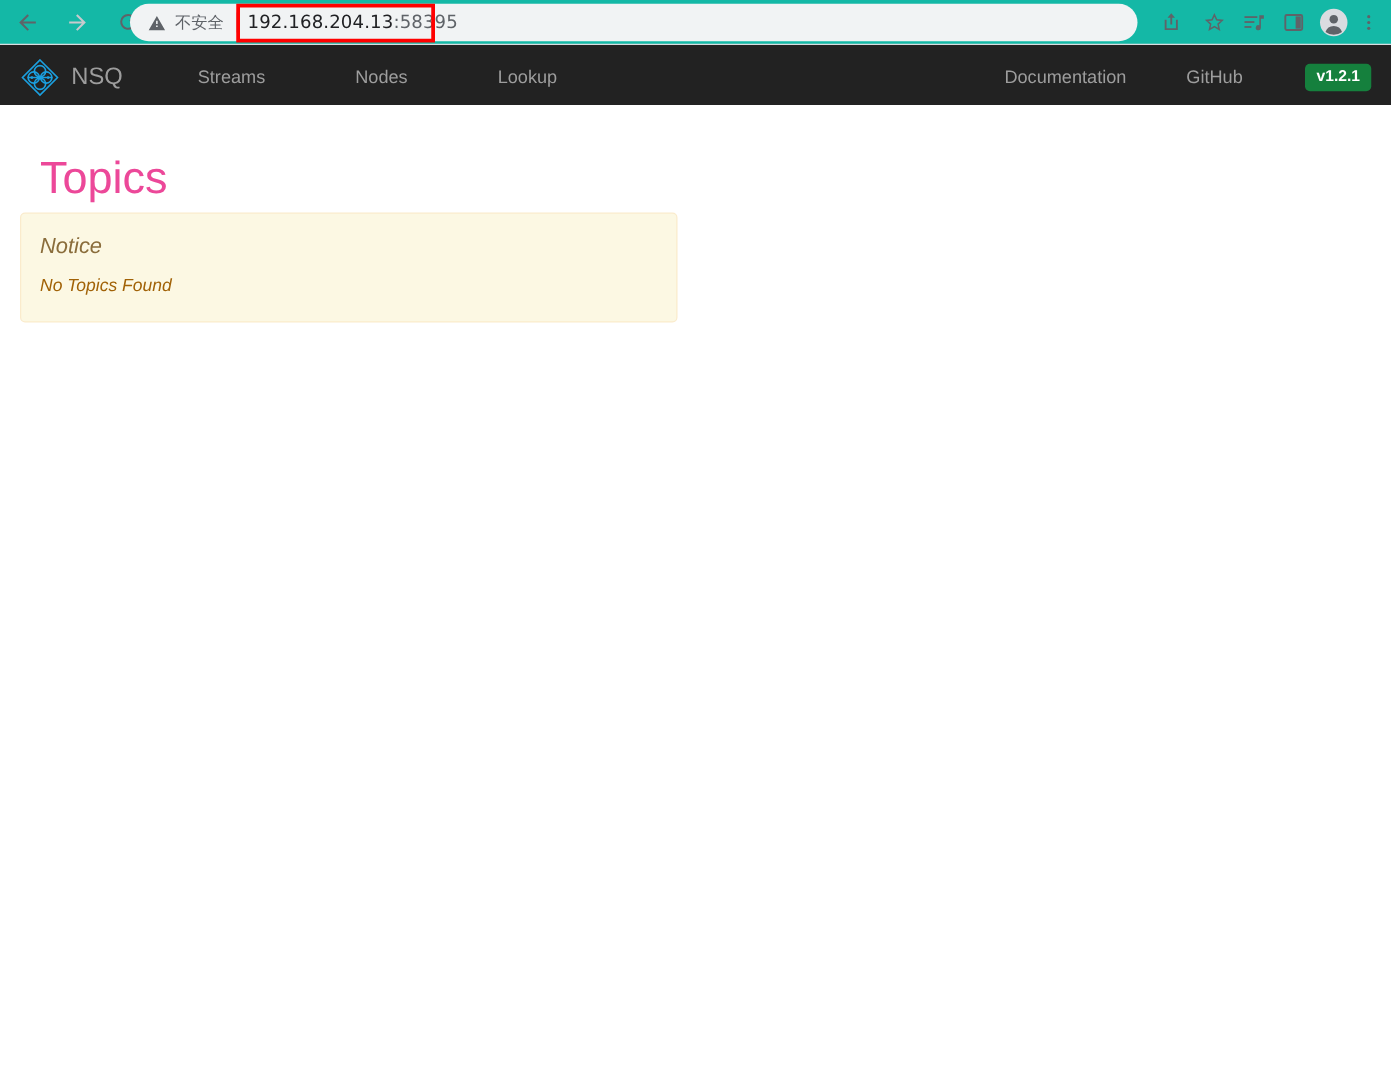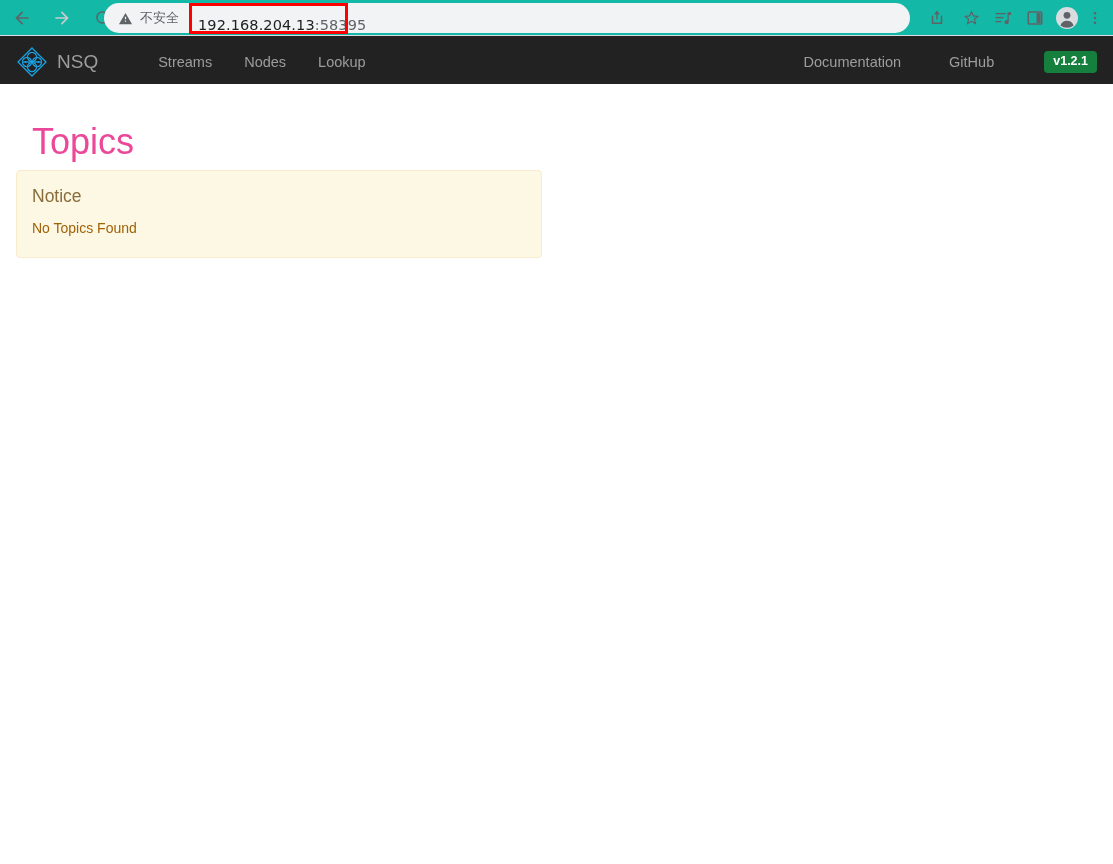--- a/index.html
+++ b/index.html
@@ -47,21 +47,21 @@
     margin-left: 7px;
     font-family: "DejaVu Sans", sans-serif;
   }
   #url-separator {
     width: 1px; height: 16px; background: #bdc1c6;
     margin-left: 10px; flex: 0 0 auto;
   }
   #url-wrapper {
     position: relative;
     margin-left: 8px;
-    display: flex; align-items: flex-end;
+    display: flex; align-items: center;
     height: 30px;
   }
   #url-highlight-box {
     position: absolute;
     left: -9px; top: 0px;
     width: 159px; height: 31px;
     border: 3px solid #ff0000;
     pointer-events: none;
   }
   #url-text {
@@ -101,20 +101,21 @@
   #nsq-logo-icon { width: 32px; height: 32px; flex: 0 0 auto; }
   #brand-text {
     color: #9d9d9d;
     font-size: 19px;
     margin-left: 9px;
     font-family: "Liberation Sans", sans-serif;
   }
   #nav-left {
     display: flex; 
     margin-left: 44px;
+    gap: 40px;
   }
   #nav-right {
     display: flex; align-items: center;
     margin-left: auto; margin-right: 16px; gap: 16px;
   }
   .nav-link {
     color: #9d9d9d;
     font-size: 14.5px;
     padding: 0 16px;
     text-decoration: none;
@@ -150,20 +151,21 @@
     font-family: "Liberation Sans", sans-serif;
   }
   #notice-panel {
     position: absolute;
     left: 16px; top: 86px;
     width: 526px;
     background: #fcf8e3;
     border: 1px solid #faebcc;
     border-radius: 4px;
     padding: 16px 15px 20px 15px;
+    font-style: italic;
   }
   #notice-title {
     font-size: 17.5px;
     color: #8a6d3b;
     margin: 0 0 14px 0;
     font-weight: normal;
     line-height: 1.1;
   }
   #notice-message {
     font-size: 14px;

